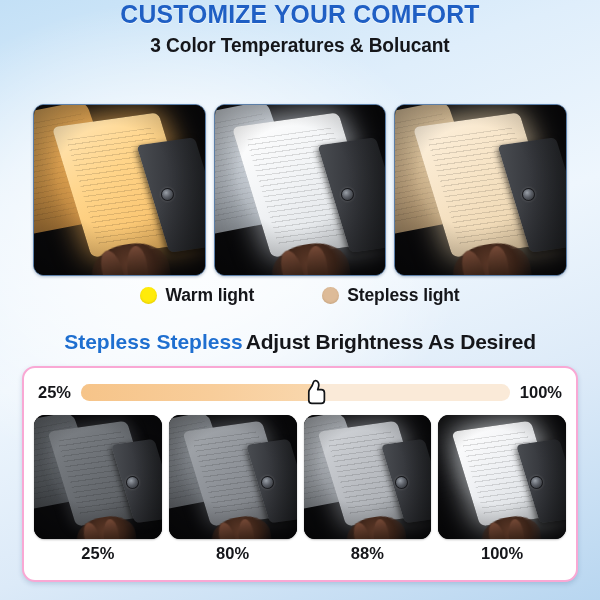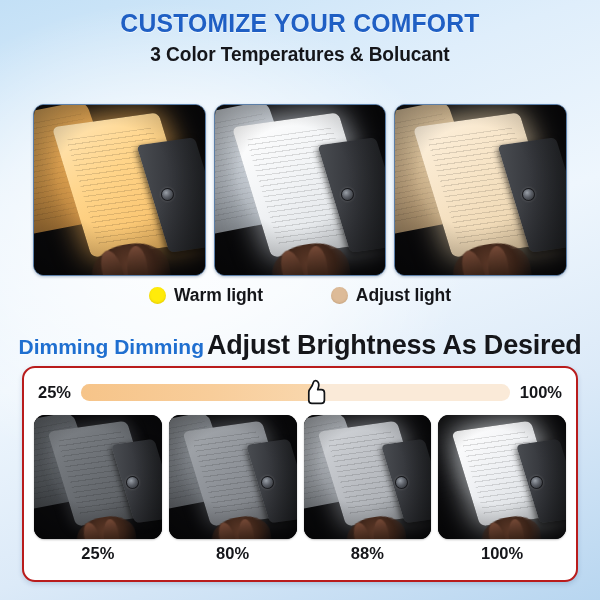--- a/index.html
+++ b/index.html
@@ -13,21 +13,21 @@
   body {
     font-family: "Liberation Sans", sans-serif;
     background:
       radial-gradient(ellipse 70% 55% at 28% 40%, rgba(255,255,255,0.95) 0%, rgba(255,255,255,0.55) 42%, rgba(255,255,255,0) 72%),
       linear-gradient(160deg, #c3e0f6 0%, #dfeefb 26%, #eef6fd 48%, #dceaf8 72%, #b8d6f0 100%);
     position: relative;
   }
 
   
   .header {
-    padding-top: 9px;
+    padding-top: 0;
     text-align: center;
   }
   .title {
     font-size: 25.5px;
     font-weight: bold;
     color: #1f5fc4;
     letter-spacing: 0.2px;
     line-height: 1.15;
     text-shadow: 0 1px 0 rgba(255,255,255,0.65);
     transform: scaleX(0.97);
@@ -218,36 +218,36 @@
     text-align: center;
     white-space: nowrap;
   }
   .dim-blue {
     font-size: 21px;
     font-weight: bold;
     color: #1f6fd0;
     text-shadow: 0 1px 0 rgba(255,255,255,0.6);
   }
   .dim-black {
-    font-size: 27px;
+    font-size: 21px;
     font-weight: bold;
     color: #15161a;
     margin-left: 3px;
     letter-spacing: -0.2px;
   }
 
   
   .panel {
     position: absolute;
     top: 366px;
     left: 22px;
     width: 556px;
     height: 216px;
     background: #ffffff;
-    border: 2px solid #b91c1c;
+    border: 2px solid #f9a8d4;
     border-radius: 13px;
     box-shadow: 0 2px 5px rgba(20,60,110,0.18);
   }
 
   
   .slider-row {
     position: absolute;
     top: 9px; left: 14px; right: 14px;
     height: 30px;
     display: flex;
@@ -375,27 +375,27 @@
 <div class="legend">
 
   <div class="legend-item">
     <span class="swatch warm-sw"></span>
     <span class="legend-label">Warm light</span>
   </div>
 
 
   <div class="legend-item">
     <span class="swatch neutral-sw"></span>
-    <span class="legend-label">Adjust light</span>
+    <span class="legend-label">Stepless light</span>
   </div>
 
 </div>
 
 <div class="dim-heading">
-  <span class="dim-blue">Dimming Dimming</span><span class="dim-black">Adjust Brightness As Desired</span>
+  <span class="dim-blue">Stepless Stepless</span><span class="dim-black">Adjust Brightness As Desired</span>
 </div>
 
 <div class="panel">
 
   <div class="slider-row">
     <span class="pct-end">25%</span>
 
     <div class="slider-track">
       <div class="slider-fill" style="width: 55%;"></div>
       <div class="slider-thumb" style="left: 55%;">

